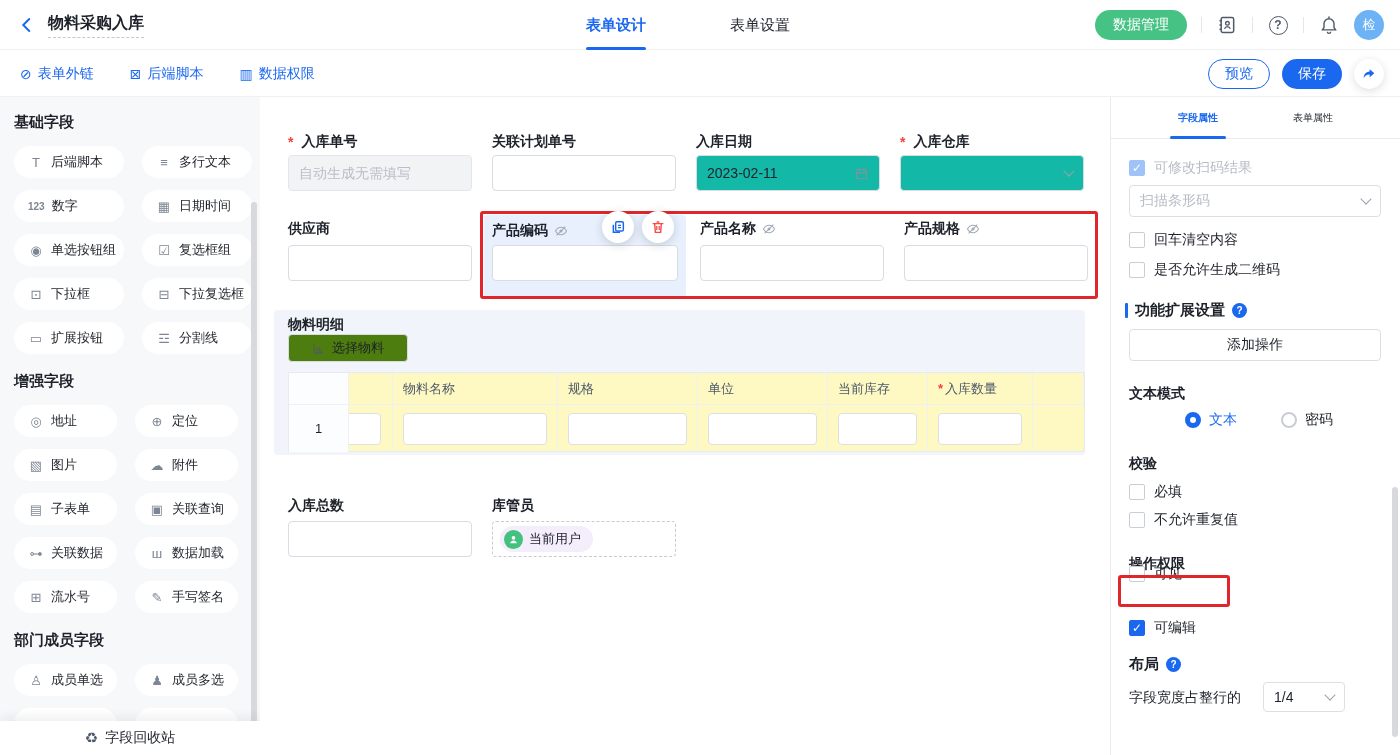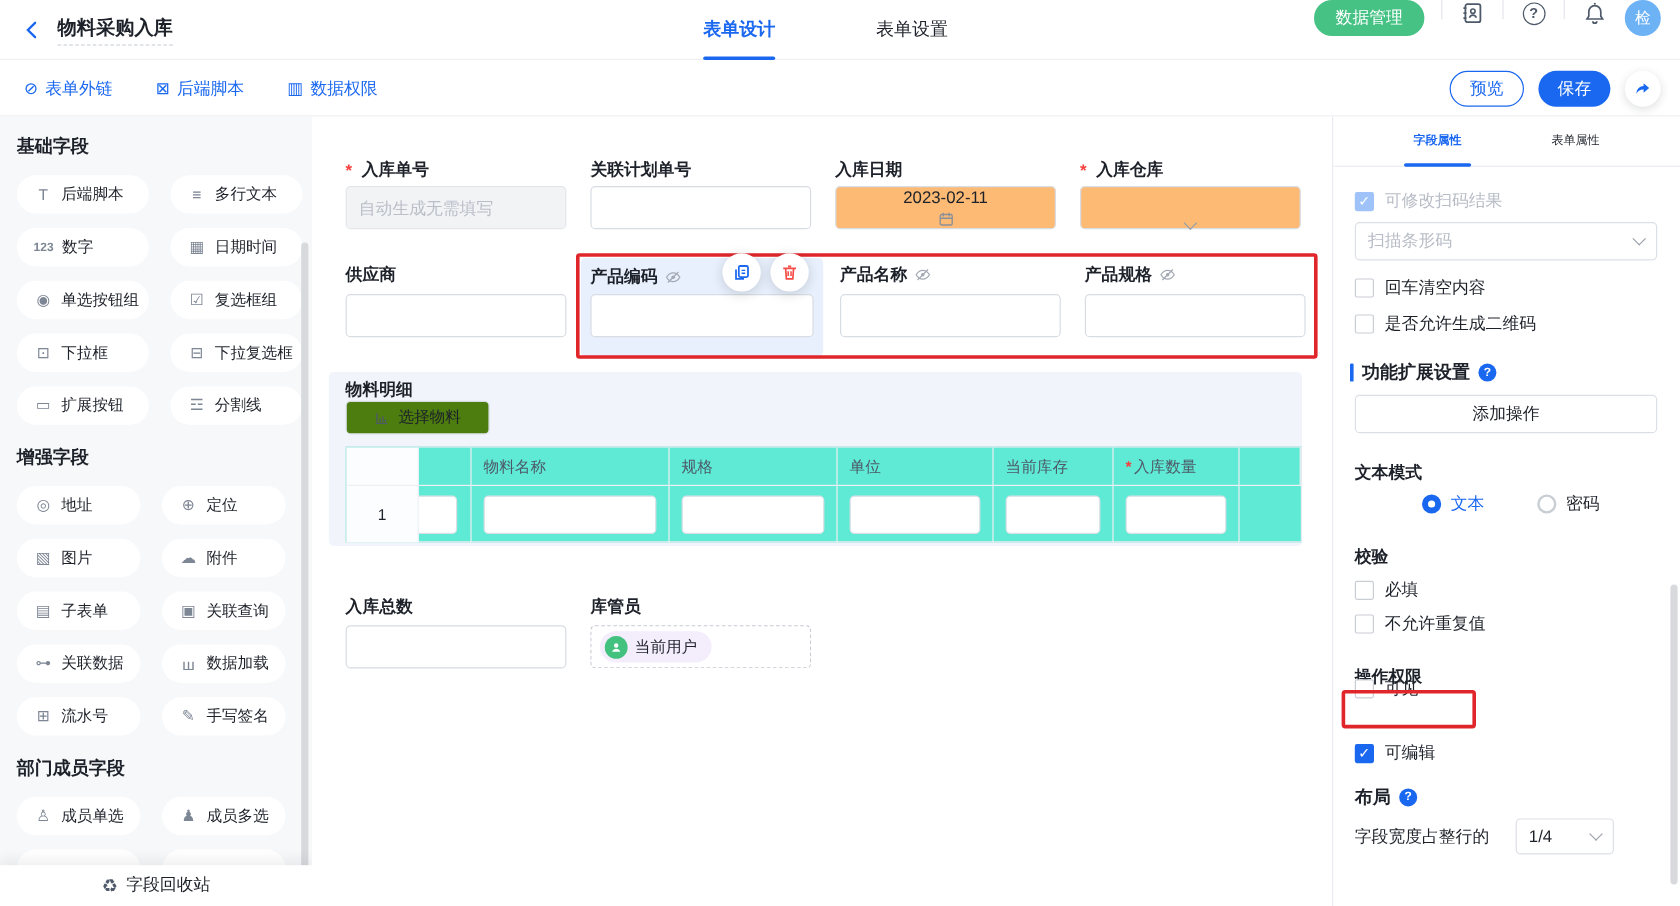--- a/index.html
+++ b/index.html
@@ -8,21 +8,21 @@
   .abs { position:absolute; }
 
   
   .header { position:absolute; left:0; top:0; width:1400px; height:50px; background:#fff; border-bottom:1px solid #eef0f2; z-index:30; }
   .hdr-left { position:absolute; left:16px; top:0; height:50px; display:flex; align-items:center; gap:10px; }
   .page-title { font-size:16px; font-weight:700; border-bottom:1px dashed #c4c9d1; padding-bottom:3px; }
   .hdr-tabs { position:absolute; left:586px; top:0; height:50px; display:flex; gap:84px; align-items:center; }
   .hdr-tab { font-size:15px; cursor:pointer; position:relative; height:50px; line-height:50px; }
   .hdr-tab.active { color:#1b68f0; font-weight:600; }
   .hdr-tab.active::after { content:""; position:absolute; left:50%; transform:translateX(-50%); bottom:0; width:60px; height:3px; border-radius:2px; background:#1b68f0; }
-  .hdr-right { position:absolute; right:16px; top:0; height:50px; display:flex; gap:14px; }
+  .hdr-right { position:absolute; right:16px; top:0; height:50px; display:flex; align-items:center; gap:14px; }
   .pill-green { height:30px; padding:0 18px; border-radius:15px; background:#47c285; color:#fff; font-size:14px; display:flex; align-items:center; cursor:pointer; }
   .vdiv { width:1px; height:16px; background:#e5e6eb; }
   .icon-btn { width:22px; height:22px; display:flex; align-items:center; justify-content:center; cursor:pointer; }
   .help-circle { width:19px; height:19px; border:1.6px solid #4e5969; border-radius:50%; color:#4e5969; font-size:12px; font-weight:700; display:flex; align-items:center; justify-content:center; }
   .avatar { width:30px; height:30px; border-radius:50%; background:#6cb2f5; color:#fff; font-size:13px; display:flex; align-items:center; justify-content:center; cursor:pointer; }
 
   
   .toolbar { position:absolute; left:0; top:50px; width:1400px; height:47px; background:#fff; border-bottom:1px solid #eef0f2; z-index:29; }
   .tb-links { position:absolute; left:20px; top:0; height:47px; display:flex; gap:36px; align-items:center; }
   .tb-link { color:#1b68f0; font-size:14px; display:flex; gap:6px; align-items:center; cursor:pointer; }
@@ -43,29 +43,29 @@
   .recycle-bar .ic { color:#4e5969; font-size:15px; }
   .side-scroll { position:absolute; right:3px; top:105px; width:6px; height:552px; background:#d7d9dd; border-radius:3px; }
 
   
   .canvas { position:absolute; left:260px; top:97px; width:850px; height:658px; background:#fff; }
   .flabel { position:absolute; font-size:14px; font-weight:700; color:#1d2129; display:flex; align-items:center; gap:6px; }
   .req::before { content:"*"; color:#f53f3f; margin-right:2px; font-weight:700; }
   .inp { position:absolute; width:184px; height:36px; border:1px solid #d8dce3; border-radius:4px; background:#fff; font-size:14px; color:#1d2129; padding:0 10px; font-family:inherit; }
   .inp::placeholder { color:#b9bec8; }
   .inp:disabled, .inp.disabled { background:#f2f3f5; border-color:#e5e6eb; color:#b9bec8; }
-  .fakebox { position:absolute; width:184px; height:36px; border:1px solid #d8dce3; border-radius:4px; background:#fdba74; display:flex; align-items:center; padding:0 10px; font-size:14px; justify-content:space-between;flex-direction:column; }
+  .fakebox { position:absolute; width:184px; height:36px; border:1px solid #d8dce3; border-radius:4px; background:#14b8a6; display:flex; align-items:center; padding:0 10px; font-size:14px; justify-content:space-between; }
   .chev { width:8px; height:8px; border-right:1.6px solid #9aa0aa; border-bottom:1.6px solid #9aa0aa; transform:rotate(45deg); margin-top:-4px; flex:none; }
   .ann-rect { position:absolute; border:3px solid #e0262b; border-radius:3px; pointer-events:none; z-index:20; }
   .sel-block { position:absolute; left:224px; top:118px; width:202px; height:82px; background:#e8f0fd; border-radius:4px; }
   .float-btn { position:absolute; width:32px; height:32px; border-radius:50%; background:#fff; box-shadow:0 2px 10px rgba(29,33,41,.18); display:flex; align-items:center; justify-content:center; cursor:pointer; z-index:21; }
   .md-panel { position:absolute; left:14px; top:213px; width:811px; height:145px; background:#f1f5fb; border-radius:4px; }
   .md-title { position:absolute; left:14px; top:6px; font-size:14px; font-weight:700; }
   .md-btn { position:absolute; left:14px; top:24px; width:120px; height:28px; background:#4d7c0f; border:1px solid #d8dce3; border-radius:4px; display:flex; align-items:center; justify-content:center; gap:7px; font-size:13px; cursor:pointer; }
-  .md-table { position:absolute; left:14px; top:62px; width:797px; height:80px; background:#5eead4; border:1px solid #e7eaf0; display:grid; grid-template-columns:60px 44px 165px 140px 130px 100px 105px 1fr; grid-template-rows:32px 47px; }
+  .md-table { position:absolute; left:14px; top:62px; width:797px; height:80px; background:#fef9c3; border:1px solid #e7eaf0; display:grid; grid-template-columns:60px 44px 165px 140px 130px 100px 105px 1fr; grid-template-rows:32px 47px; }
   .th, .td { border-right:1px solid #eef0f4; border-bottom:1px solid #eef0f4; display:flex; align-items:center; padding:0 10px; font-size:13px; color:#4e5969; overflow:hidden; }
   .td { border-bottom:none; }
   .th:last-child, .td:last-child { border-right:none; }
   .cell-inp { width:100%; height:32px; border:1px solid #dcdfe5; border-radius:4px; background:#fff; font-family:inherit; }
   .cell-inp.cut { width:36px; margin-left:-14px; flex:none; }
   .rowidx { justify-content:center; color:#1d2129; background:#fcfdfe; }
   .dashed-box { position:absolute; width:184px; height:36px; border:1px dashed #c6cad2; border-radius:4px; display:flex; align-items:center; padding:0 7px; }
   .user-tag { height:26px; background:#f4edfc; border-radius:13px; display:flex; align-items:center; gap:6px; padding:0 12px 0 4px; font-size:13px; }
   .tag-green { width:19px; height:19px; border-radius:50%; background:#42c27e; display:flex; align-items:center; justify-content:center; }
 

